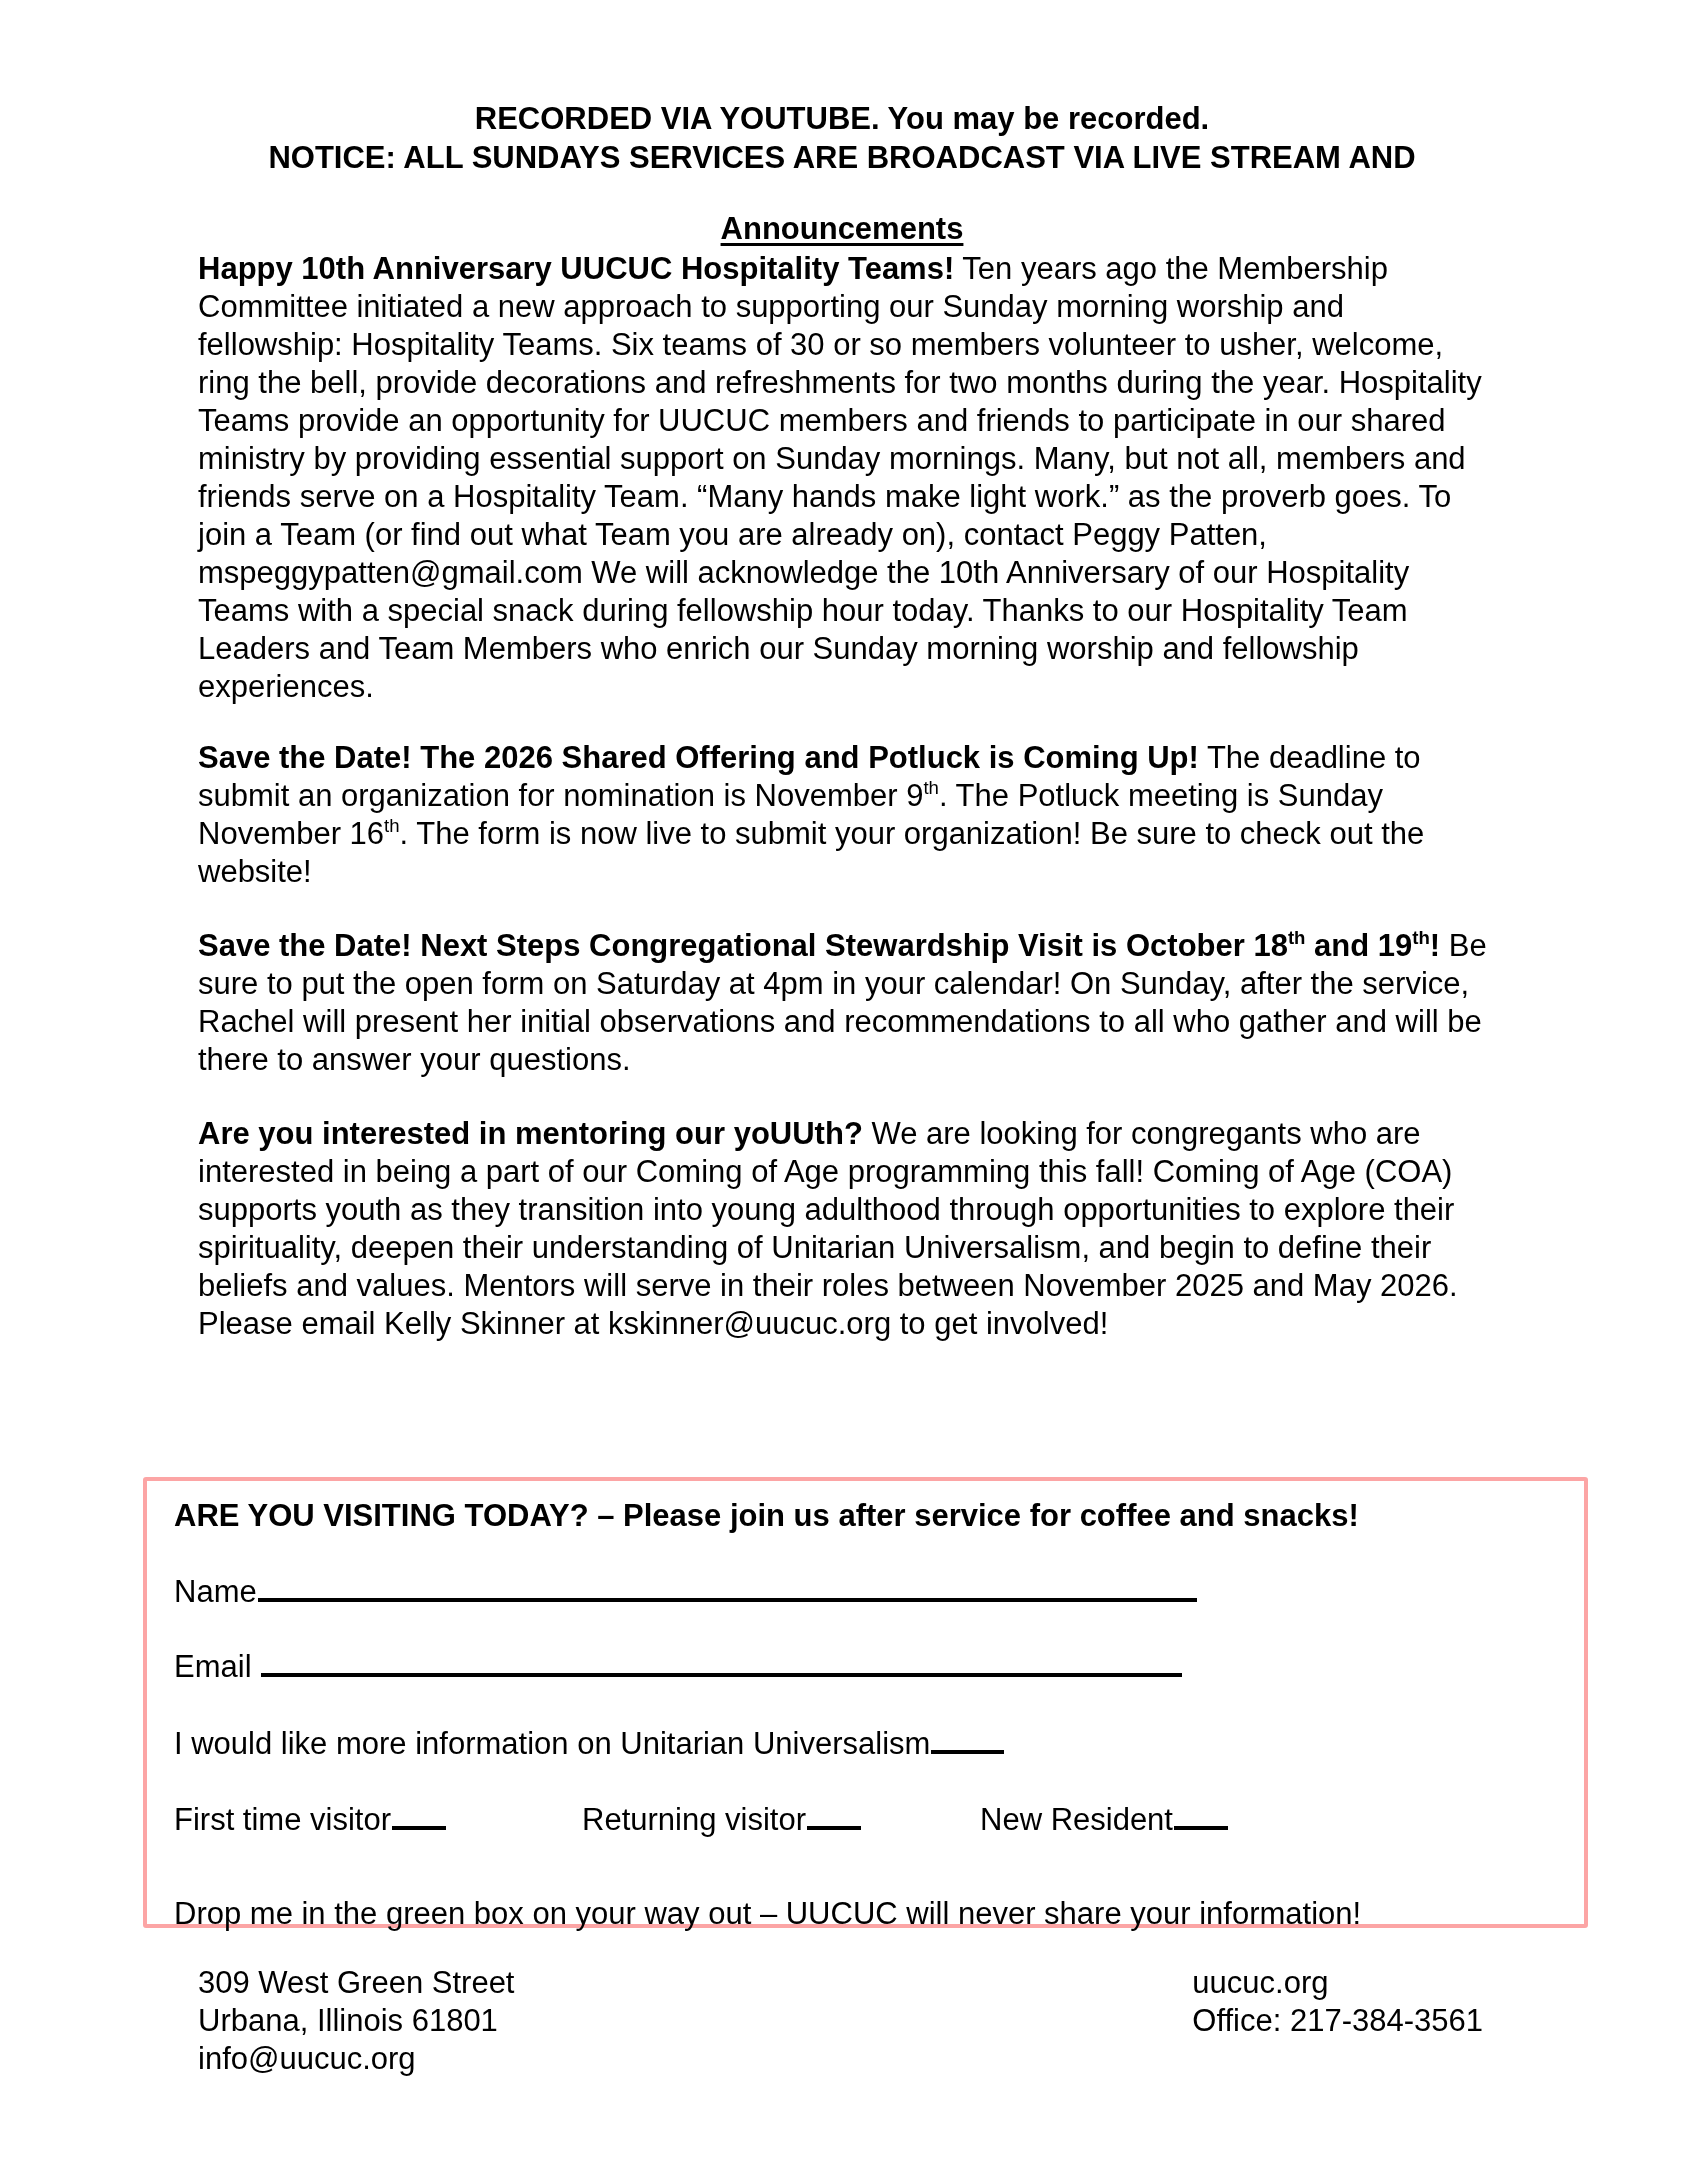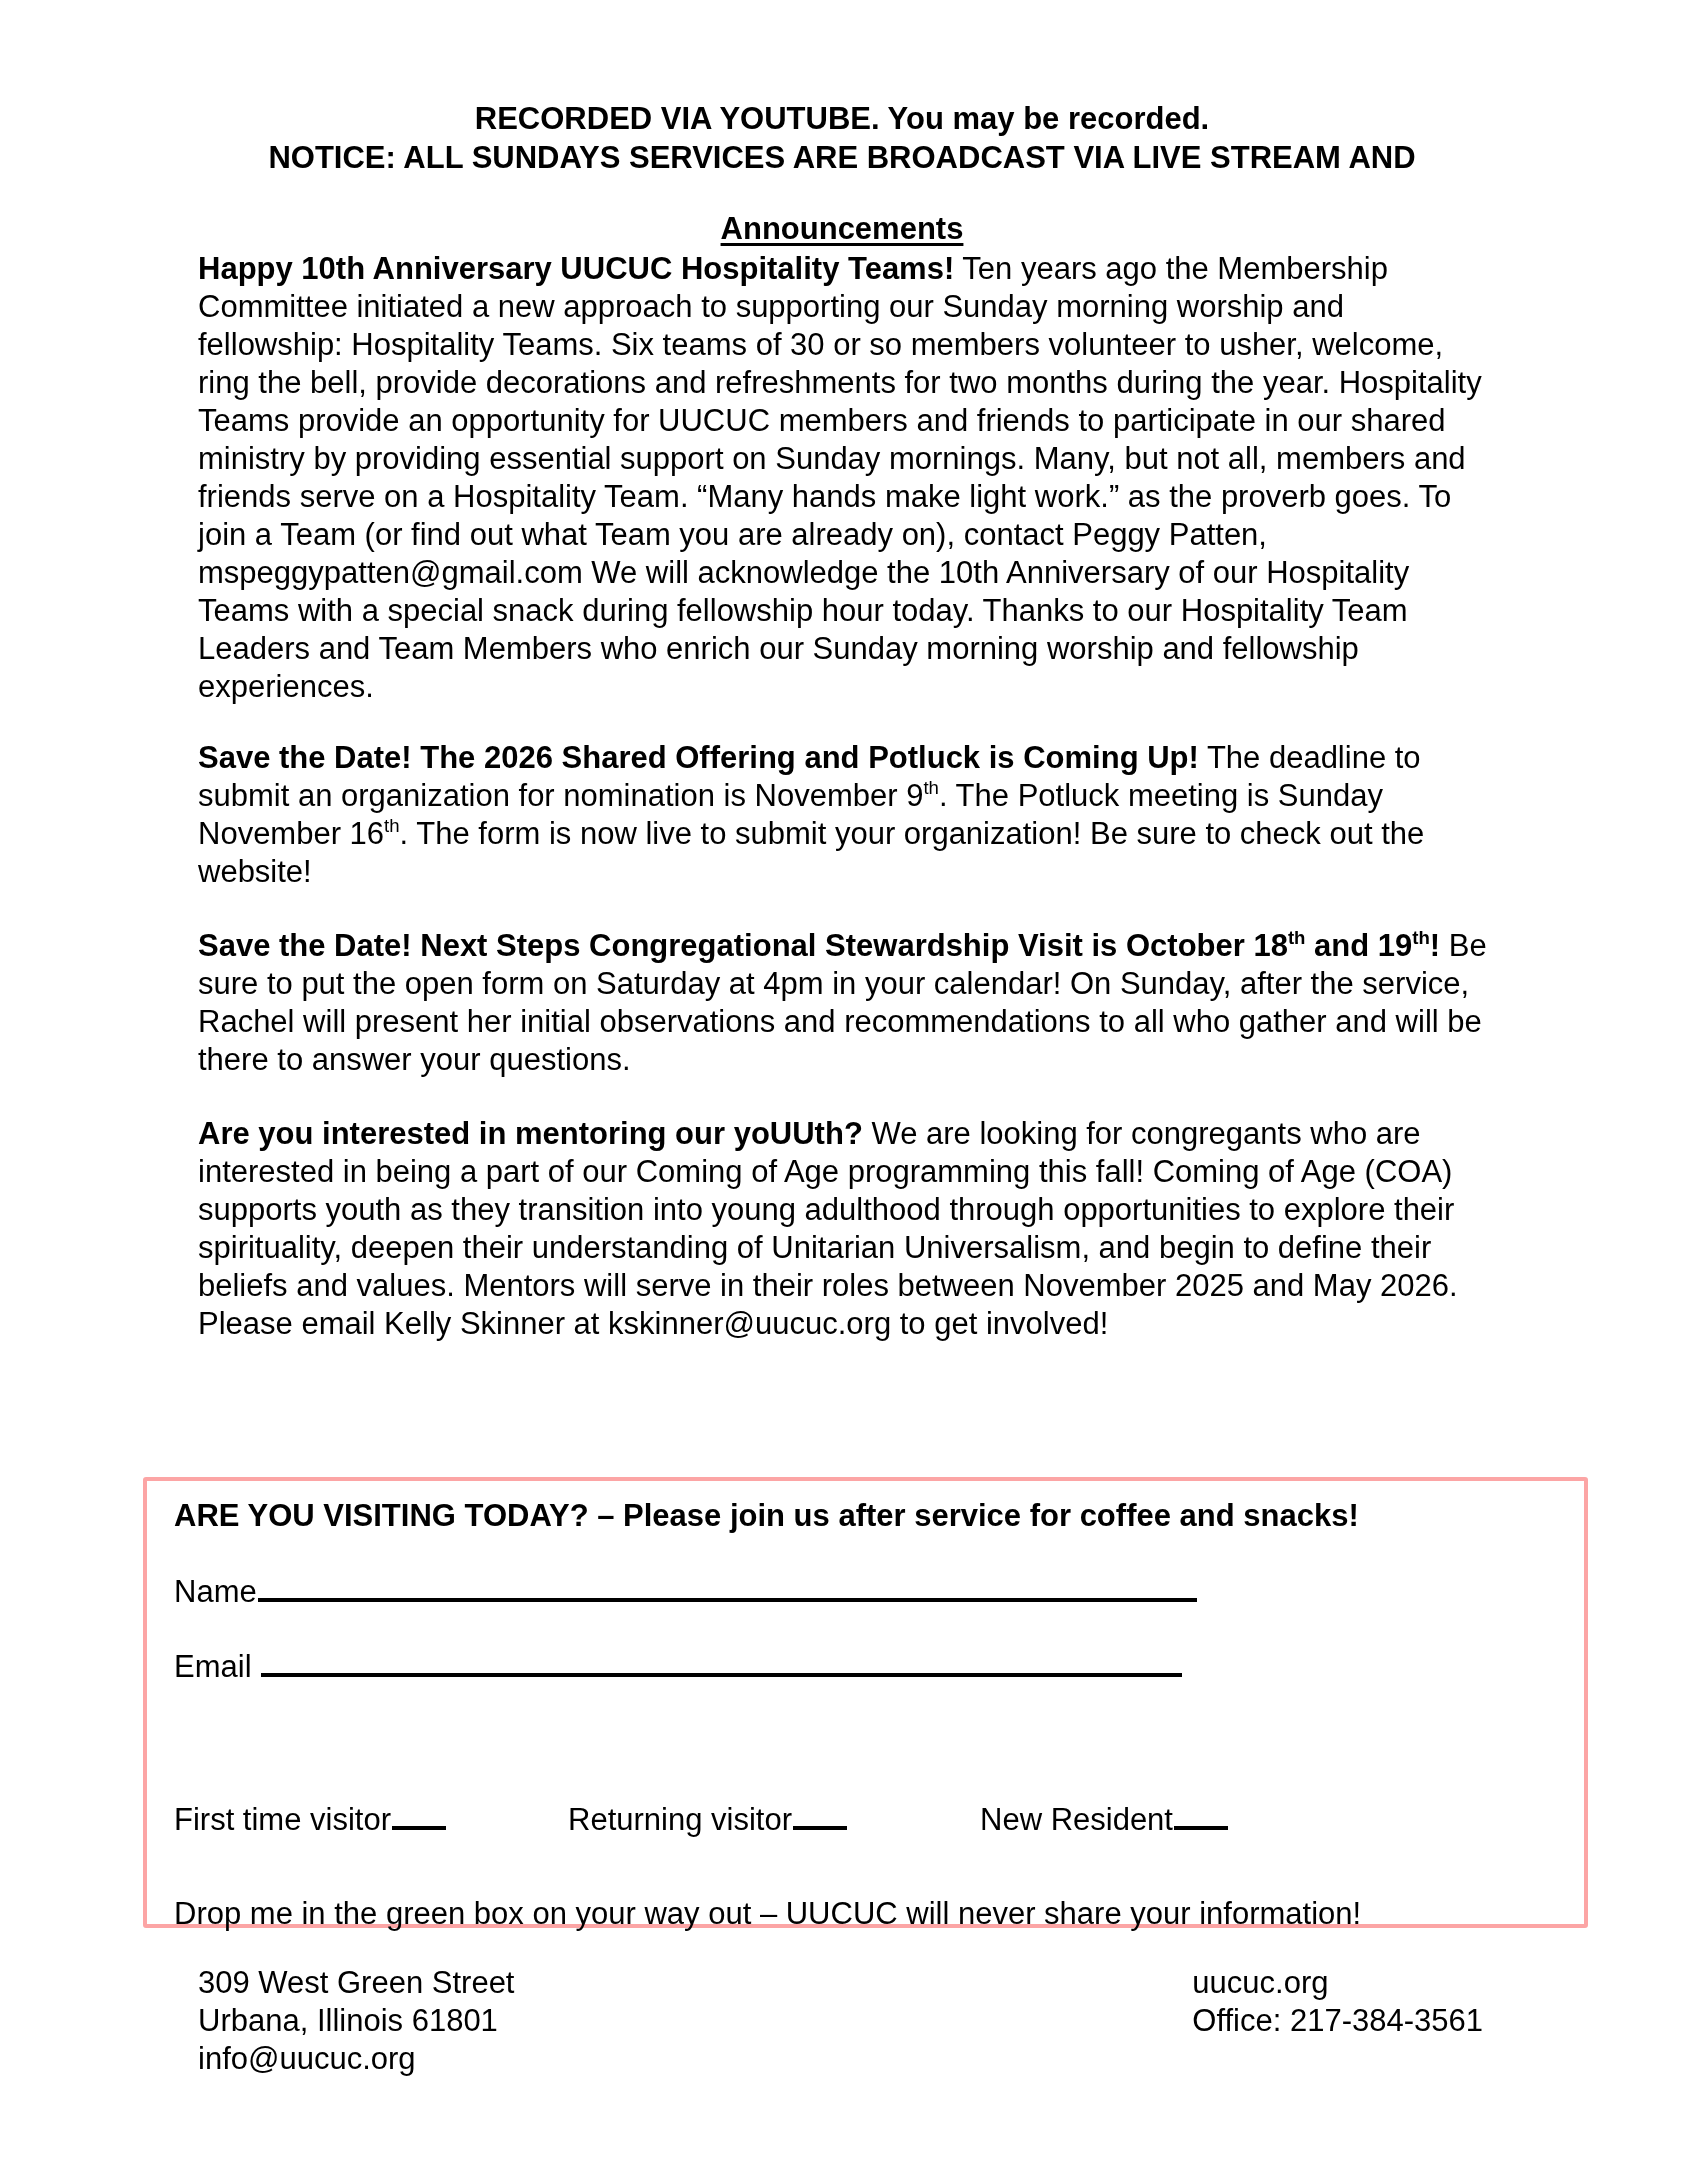--- a/index.html
+++ b/index.html
@@ -82,26 +82,29 @@
   <div class="vb-row vb-title">ARE YOU VISITING TODAY? – Please join us after service for coffee and snacks!</div>
 
   <div class="vb-row row-email">
     <span>Email</span> <span class="blank" style="width:921px"></span>
   </div>
 
   <div class="vb-row row-name">
     <span>Name</span><span class="blank" style="width:939px"></span>
   </div>
 
+  <div class="vb-row row-info">
+    <span>I would like more information on Unitarian Universalism</span><span class="blank" style="width:73px"></span>
+  </div>
 
   <div class="vb-row row-visitor">
     <span class="opt" style="left:0">
       <span>First time visitor</span><span class="blank" style="width:54px"></span>
     </span>
-    <span class="opt" style="left:394px">
+    <span class="opt" style="left:408px">
       <span>Returning visitor</span><span class="blank" style="width:54px"></span>
     </span>
     <span class="opt" style="left:806px">
       <span>New Resident</span><span class="blank" style="width:54px"></span>
     </span>
   </div>
 
   <div class="vb-row row-drop">Drop me in the green box on your way out – UUCUC will never share your information!</div>
 </div>
 

